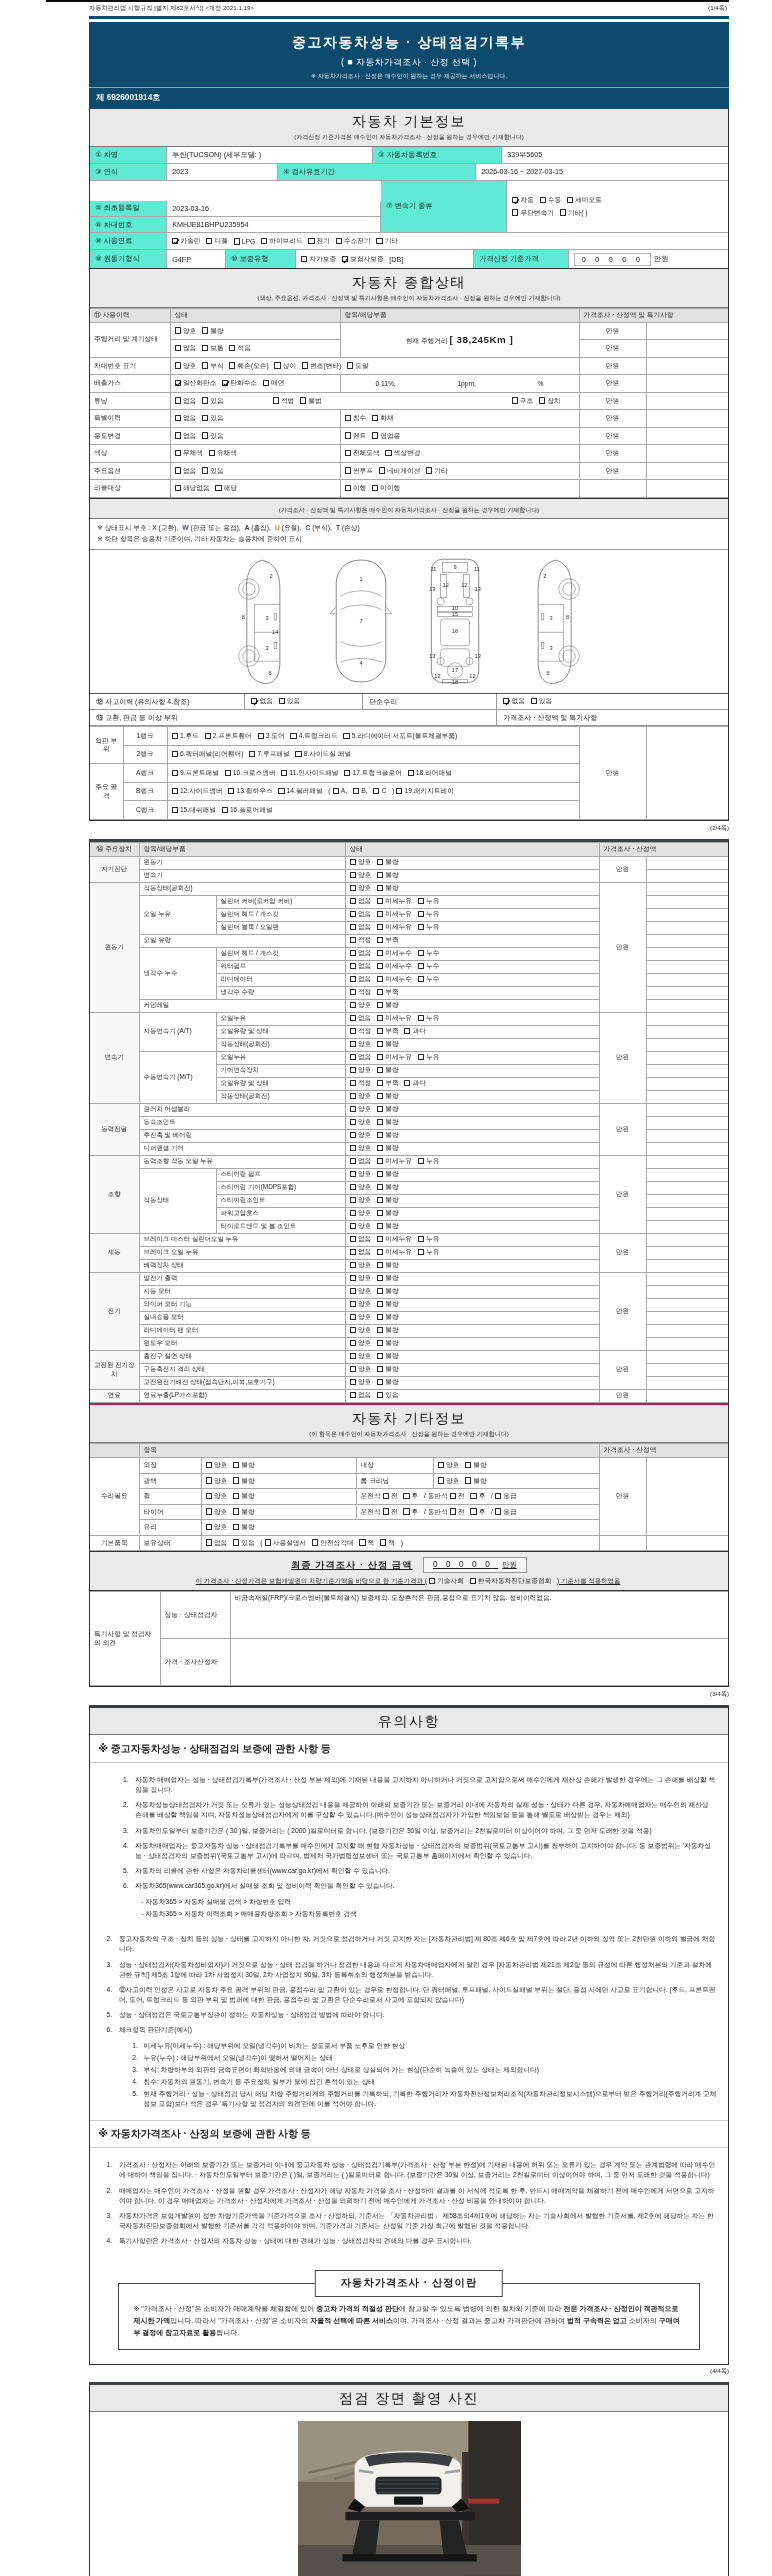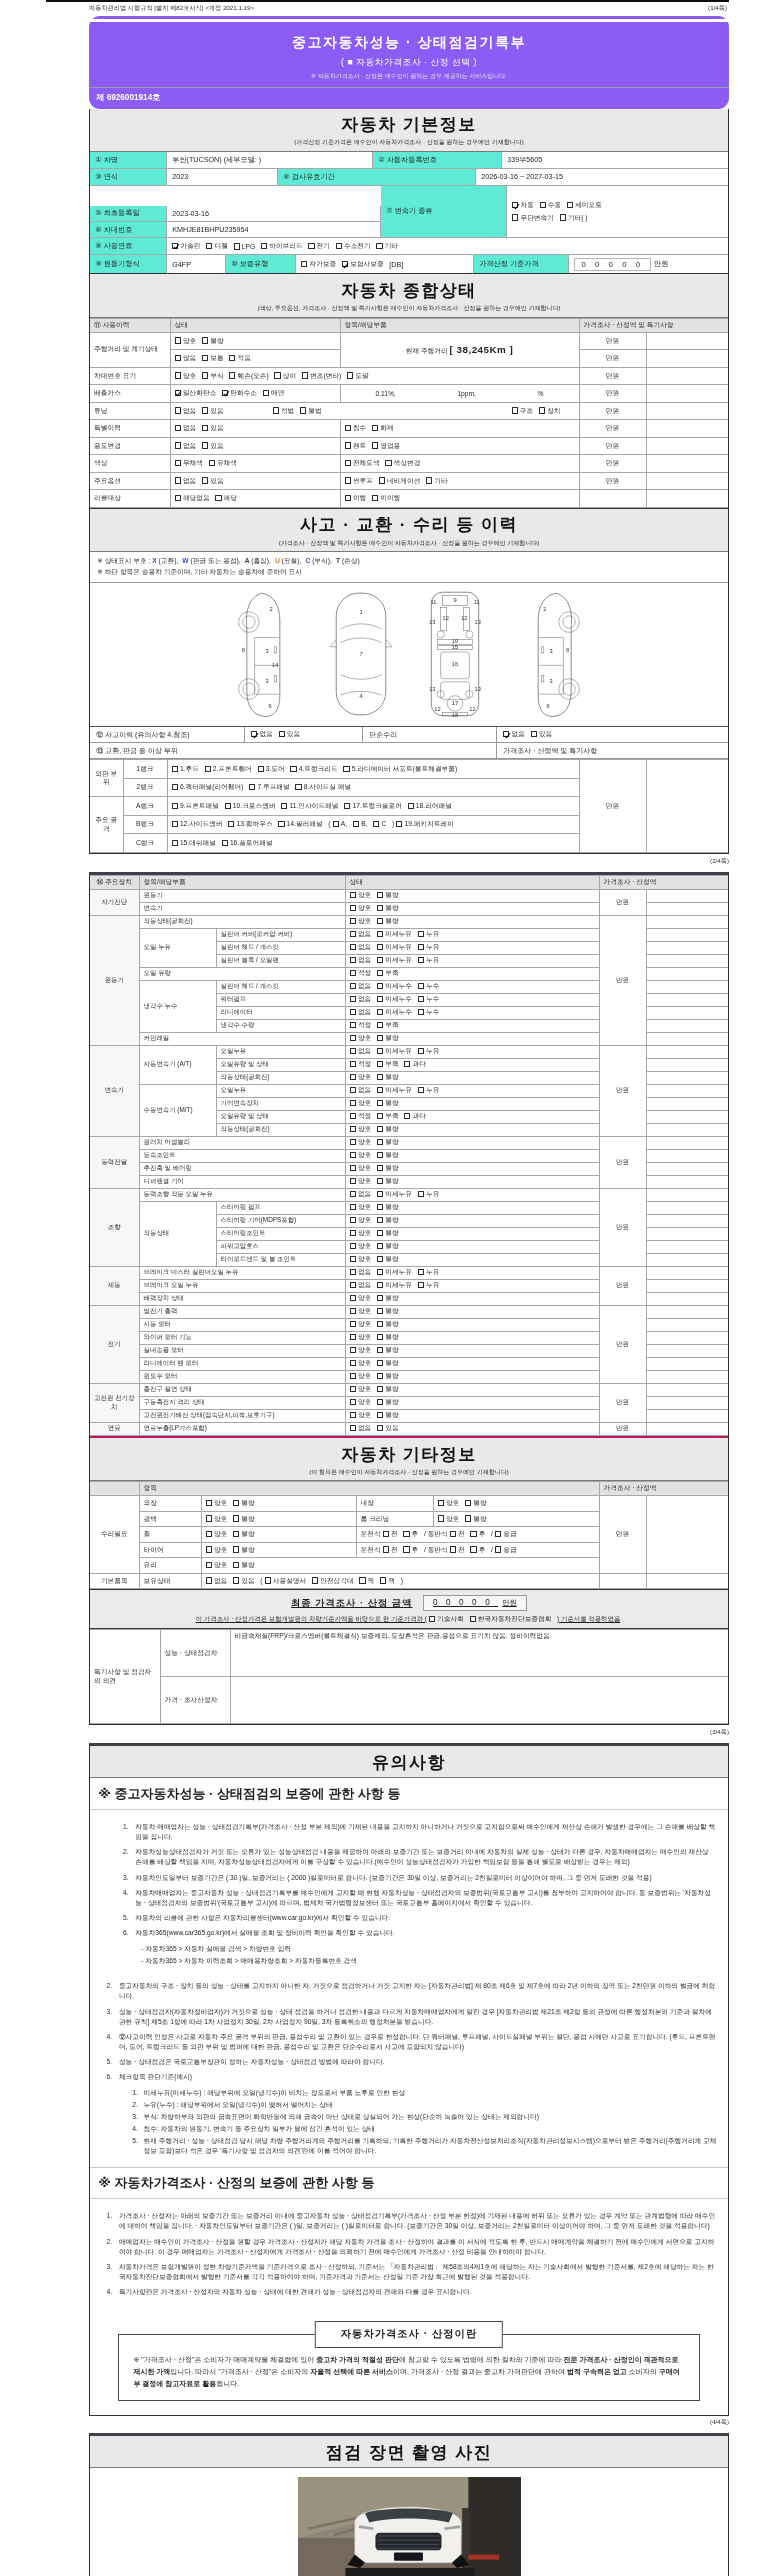--- a/index.html
+++ b/index.html
@@ -8,33 +8,33 @@
     width:773px; height:2576px; overflow:hidden;
     background:#ffffff; color:#1f1f1f;
     font-family:"Liberation Sans","DejaVu Sans",sans-serif;
     font-size:6.7px;
   }
   .topbar { margin:0 44px 0 46px; height:2.1px; background:#0c0c0c; }
   .metaline { display:flex; justify-content:space-between; margin:2.1px 46px 3.1px 89px; font-size:6.2px; color:#333; }
   .content { width:640px; margin-left:89px; }
 
   
-  .darkhead { background:#8b5cf6; color:#fff; padding-top:2.6px;border-radius:11px; }
+  .darkhead { background:#0c4a6e; color:#fff; padding-top:2.6px; }
   .darkhead .stripe { height:3.1px; background:#fff; }
   .dh-title { text-align:center; font-size:14px; font-weight:bold; letter-spacing:1.5px; margin:12.4px 0 4.6px; }
   .dh-sub { text-align:center; font-size:8.8px; letter-spacing:0.5px; }
   .dh-note { text-align:center; font-size:6px; color:#e8e8e8; margin:3.1px 0 6.2px; }
   .dh-docno { border-top:0.5px solid #9aa0a6; padding:4.1px 7.2px 5.2px; font-size:8.2px; font-weight:bold; }
 
   .frame { border:1px solid #2f2f2f; border-top:none; background:#fff; }
   .frame2 { border:1px solid #2f2f2f; border-top:3.1px solid #3c4147; }
   .pagemark { text-align:right; font-size:6.2px; color:#333; margin:2.6px 0 6.2px; }
 
   .sechead { background:#e9e9e9; border-bottom:0.5px solid #7a7a7a; text-align:center; padding:4.6px 0 3.6px; }
-  .sechead .t { font-size:17px; font-weight:bold; letter-spacing:1.5px; color:#111; }
+  .sechead .t { font-size:14px; font-weight:normal; letter-spacing:1.5px; color:#111; }
   .sechead .s { font-size:6px; color:#222; margin-top:2.1px; }
 
   
   .bx { position:relative; display:inline-block; width:6.2px; height:6.2px; border:1px solid #2a2a2a; background:#fff; margin-right:2.1px; vertical-align:-1px; border-radius:0.5px; }
   .bx.on::before { content:""; position:absolute; left:1.5px; top:-0.5px; width:2.1px; height:4.6px; border:solid #000; border-width:0 1px 1px 0; transform:rotate(40deg); }
   .opt { margin-right:5.7px; white-space:nowrap; display:inline-block; }
   .opt .lbl { font-size:6.7px; }
   .txt { margin-right:2px; }
 
   table { border-collapse:collapse; width:100%; }
@@ -98,21 +98,21 @@
   .fp-label { font-size:9.3px; font-weight:bold; letter-spacing:1px; }
   .fp-box { background:#f6f6f6; border:0.5px solid #999; padding:2.1px 9.3px; font-size:8.2px; letter-spacing:3.1px; }
   .fp-box .u { letter-spacing:0; font-size:7.2px; margin-left:4.1px; }
   .fp-note { margin-top:3.6px; font-size:6.4px; }
 
   .op col.o1{width:70px}.op col.o2{width:70px}
   .op td{height:47px; vertical-align:middle;}
   .op .gcell{ text-align:left; }
 
   
-  .ntitle { font-size:13px; font-weight:bold; padding:6.2px 8.2px; border-bottom:0.5px solid #ccc; }
+  .ntitle { font-size:10px; font-weight:bold; padding:6.2px 8.2px; border-bottom:0.5px solid #ccc; }
   .nbody { padding:7.2px 11.3px 8.2px; }
   .notice-item { display:flex; margin:5.2px 0; line-height:1.5; font-size:6.7px; }
   .notice-item .num { width:12.4px; flex:none; }
   .ind1 .notice-item { margin-left:21.6px; }
   .ind0 .notice-item { margin-left:5.2px; }
   .notice-sub { margin:2.1px 0 2.1px 40px; font-size:6.7px; line-height:1.5; display:flex; }
   .ind0 .notice-sub { margin-left:31px; }
   .notice-sub .num { width:11.3px; flex:none; }
 
   
@@ -309,21 +309,20 @@
           <td>리콜대상</td>
           <td><span class="opt"><span class="bx"></span><span class="lbl">해당없음</span></span><span class="opt"><span class="bx"></span><span class="lbl">해당</span></span></td>
           <td><span class="opt"><span class="bx"></span><span class="lbl">이행</span></span><span class="opt"><span class="bx"></span><span class="lbl">미이행</span></span></td>
           <td></td>
           <td></td>
         </tr>
       </tbody>
         </table>
 
       <div class="sechead" style="border-top:1px solid #333">
-        <div class="t">사고 · 교환 · 수리 등 이력</div>
         <div class="s">(가격조사 · 산정액 및 특기사항은 매수인이 자동차가격조사 · 산정을 원하는 경우에만 기재합니다)</div>
       </div>
 
       <div class="notes">
         <div>
           <span>※ 상태표시 부호 : </span>
           <span id="codeline"><span class="codeseg"><span class="code-x">X </span><span>(교환),</span></span><span class="codeseg"><span class="code-w">W </span><span>(판금 또는 용접),</span></span><span class="codeseg"><span class="code-a">A </span><span>(흠집),</span></span><span class="codeseg"><span class="code-u">U </span><span>(요철),</span></span><span class="codeseg"><span class="code-c">C </span><span>(부식),</span></span><span class="codeseg"><span class="code-t">T </span><span>(손상)</span></span></span>
         </div>
         <div>※ 하단 항목은 승용차 기준이며, 기타 자동차는 승용차에 준하여 표시</div>
       </div>

